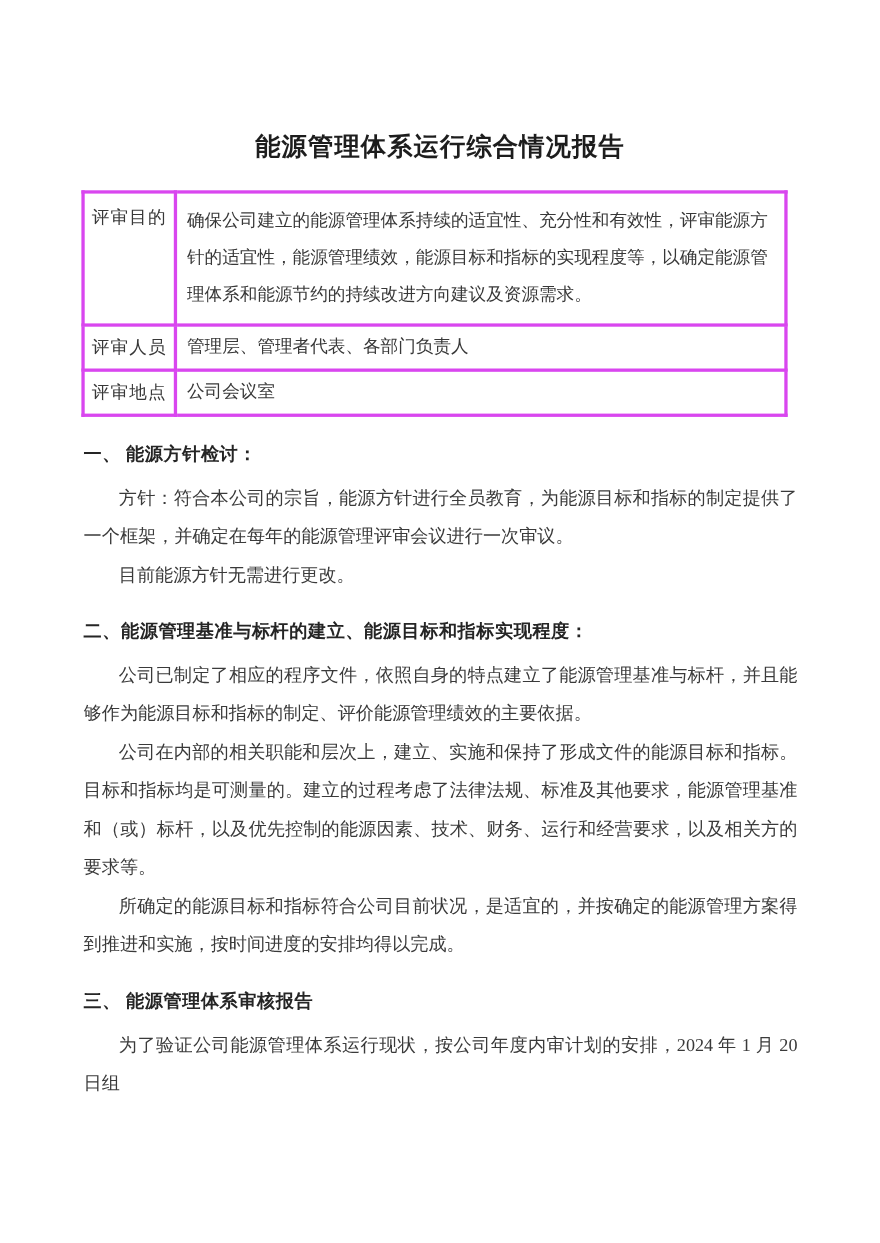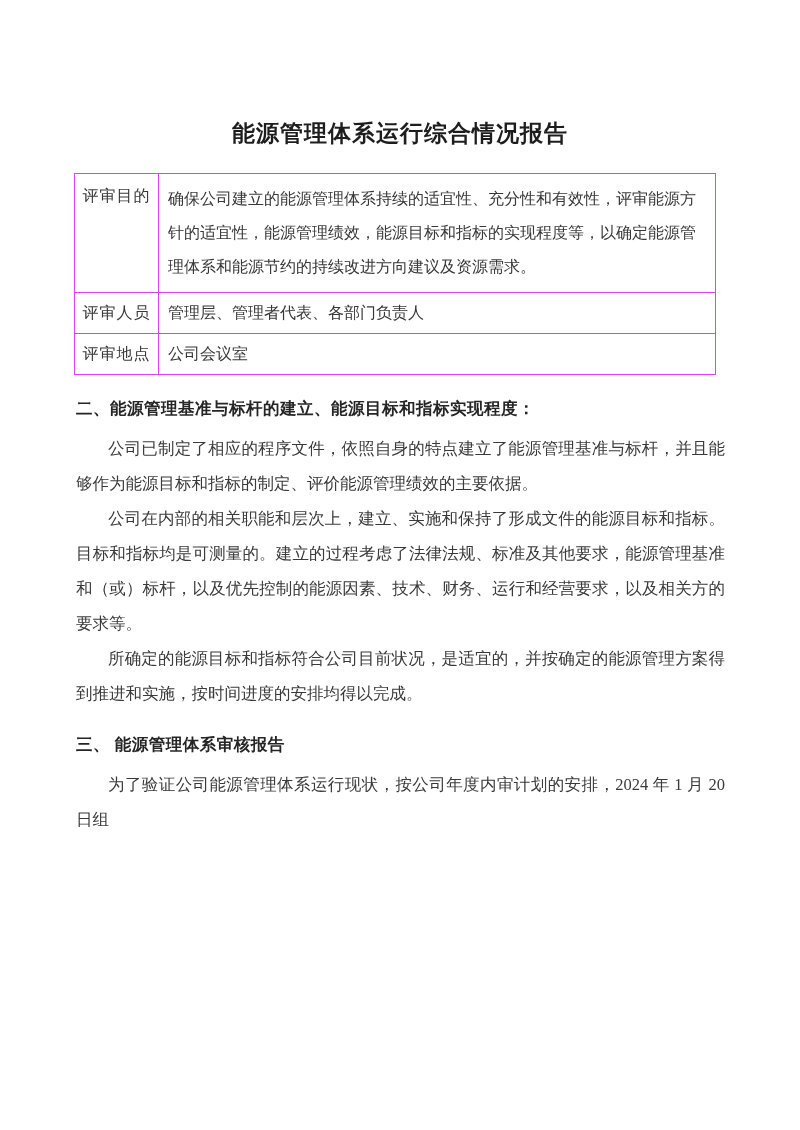--- a/index.html
+++ b/index.html
@@ -34,21 +34,21 @@
     color: #2e2e2e;
   }
   table.info-table {
     border-collapse: collapse;
     margin-top: 24px;
     margin-left: 74px;
     width: 642px;
     table-layout: fixed;
   }
   .info-table td {
-    border: 1px solid #d946ef;
+    border: 3px solid #d946ef;
     font-size: 16px;
     color: #383838;
     vertical-align: middle;
     font-family: Liberation Serif, serif;
   }
   .info-table td.label-cell {
     width: 84px;
     text-align: center;
     letter-spacing: 1px;
     padding: 0 2px;
@@ -105,20 +105,25 @@
       </tr>
       <tr class="short-row">
         <td class="label-cell">评审地点</td>
         <td class="value-cell">公司会议室</td>
       </tr>
     </tbody>
   </table>
 
   <div class="body-text">
 
+    <div class="section">
+      <div class="section-heading">一、 能源方针检讨：</div>
+      <p class="para">方针：符合本公司的宗旨，能源方针进行全员教育，为能源目标和指标的制定提供了一个框架，并确定在每年的能源管理评审会议进行一次审议。</p>
+      <p class="para">目前能源方针无需进行更改。</p>
+    </div>
 
     <div class="section">
       <div class="section-heading">二、能源管理基准与标杆的建立、能源目标和指标实现程度：</div>
       <p class="para">公司已制定了相应的程序文件，依照自身的特点建立了能源管理基准与标杆，并且能够作为能源目标和指标的制定、评价能源管理绩效的主要依据。</p>
       <p class="para">公司在内部的相关职能和层次上，建立、实施和保持了形成文件的能源目标和指标。目标和指标均是可测量的。建立的过程考虑了法律法规、标准及其他要求，能源管理基准和（或）标杆，以及优先控制的能源因素、技术、财务、运行和经营要求，以及相关方的要求等。</p>
       <p class="para">所确定的能源目标和指标符合公司目前状况，是适宜的，并按确定的能源管理方案得到推进和实施，按时间进度的安排均得以完成。</p>
     </div>
 
     <div class="section">
       <div class="section-heading">三、 能源管理体系审核报告</div>

